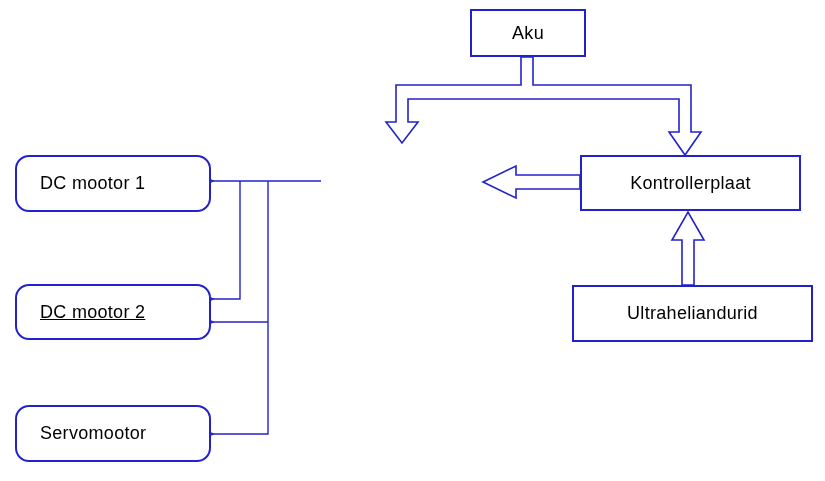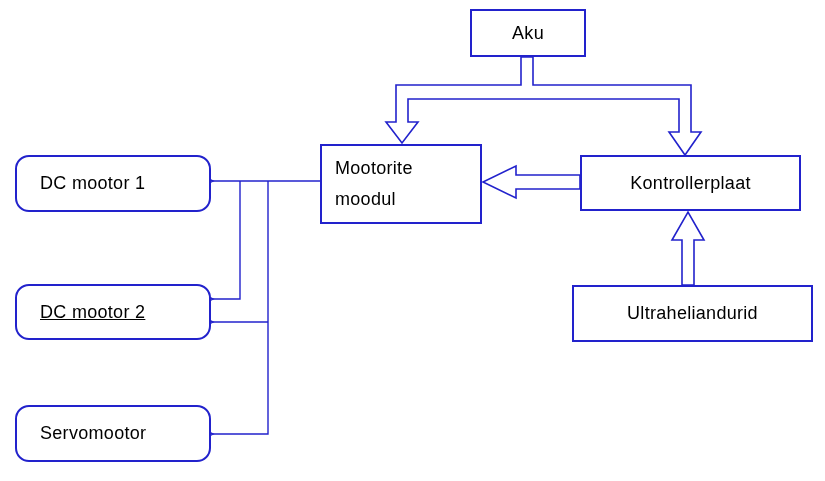--- a/index.html
+++ b/index.html
@@ -71,23 +71,20 @@
 
     <path class="hollow" d="M580 175 L516 175 L516 166 L483 182 L516 198 L516 189 L580 189 Z"></path>
 
     <path class="hollow" d="M682 285 L682 240 L672 240 L688 212 L704 240 L694 240 L694 285 Z"></path>
   </svg>
 
   <div class="node center" id="node-aku">
     <span>Aku</span>
   </div>
 
-  <div class="node" id="node-mootorite">
-    <span>Mootorite moodul</span>
-  </div>
 
   <div class="node center" id="node-kontrollerplaat">
     <span>Kontrollerplaat</span>
   </div>
 
   <div class="node left" id="node-dc1">
     <span>DC mootor 1</span>
   </div>
 
   <div class="node left" id="node-dc2">

